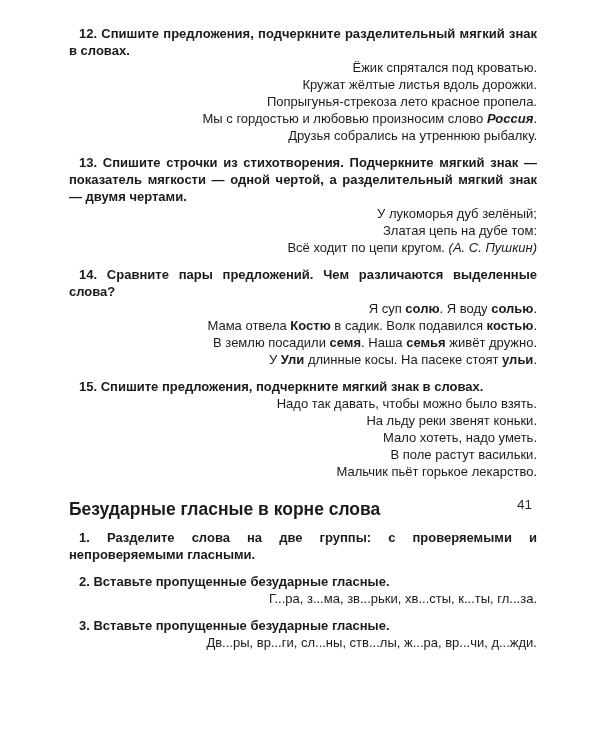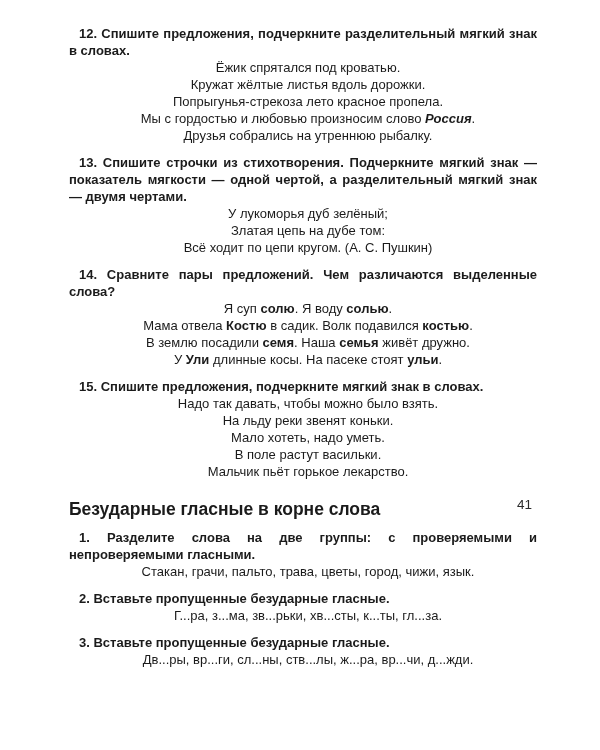--- a/index.html
+++ b/index.html
@@ -29,24 +29,24 @@
     text-indent: 10px;
   }
   .exercise {
     margin: 0 0 10px 0;
   }
   .exercise-heading {
     font-weight: bold;
     text-align: justify;
   }
   .exercise-line {
-    text-align: center;
+    text-align: right;
   }
   .seg-b  { font-weight: bold; margin-top: 44px; }
-  .seg-i  { }
+  .seg-i  { font-style: italic; }
   .seg-bi { font-weight: bold; font-style: italic; }
   .section-title {
     font-size: 17.5px;
     line-height: 22px;
     font-weight: bold;
     text-align: left;
     margin: 18px 0 9px 0;
   }
   .page-number {
     position: absolute;
@@ -86,21 +86,20 @@
         <p class="exercise-heading"><span>15. Спишите предложения, подчеркните мягкий знак в словах.</span></p>
         <p class="exercise-line"><span>Надо так давать, чтобы можно было взять.</span></p>
         <p class="exercise-line"><span>На льду реки звенят коньки.</span></p>
         <p class="exercise-line"><span>Мало хотеть, надо уметь.</span></p>
         <p class="exercise-line"><span>В поле растут васильки.</span></p>
         <p class="exercise-line"><span>Мальчик пьёт горькое лекарство.</span></p>
       </section>
       <h2 class="section-title">Безударные гласные в корне слова</h2>
       <section class="exercise">
         <p class="exercise-heading"><span>1. Разделите слова на две группы: с проверяемыми и непроверяемыми гласными.</span></p>
-        <p class="exercise-line"><span>Стакан, грачи, пальто, трава, цветы, город, чижи, язык.</span></p>
       </section>
       <section class="exercise">
         <p class="exercise-heading"><span>2. Вставьте пропущенные безударные гласные.</span></p>
         <p class="exercise-line"><span>Г...ра, з...ма, зв...рьки, хв...сты, к...ты, гл...за.</span></p>
       </section>
       <section class="exercise">
         <p class="exercise-heading"><span>3. Вставьте пропущенные безударные гласные.</span></p>
         <p class="exercise-line"><span>Дв...ры, вр...ги, сл...ны, ств...лы, ж...ра, вр...чи, д...жди.</span></p>
       </section>
     </div>

